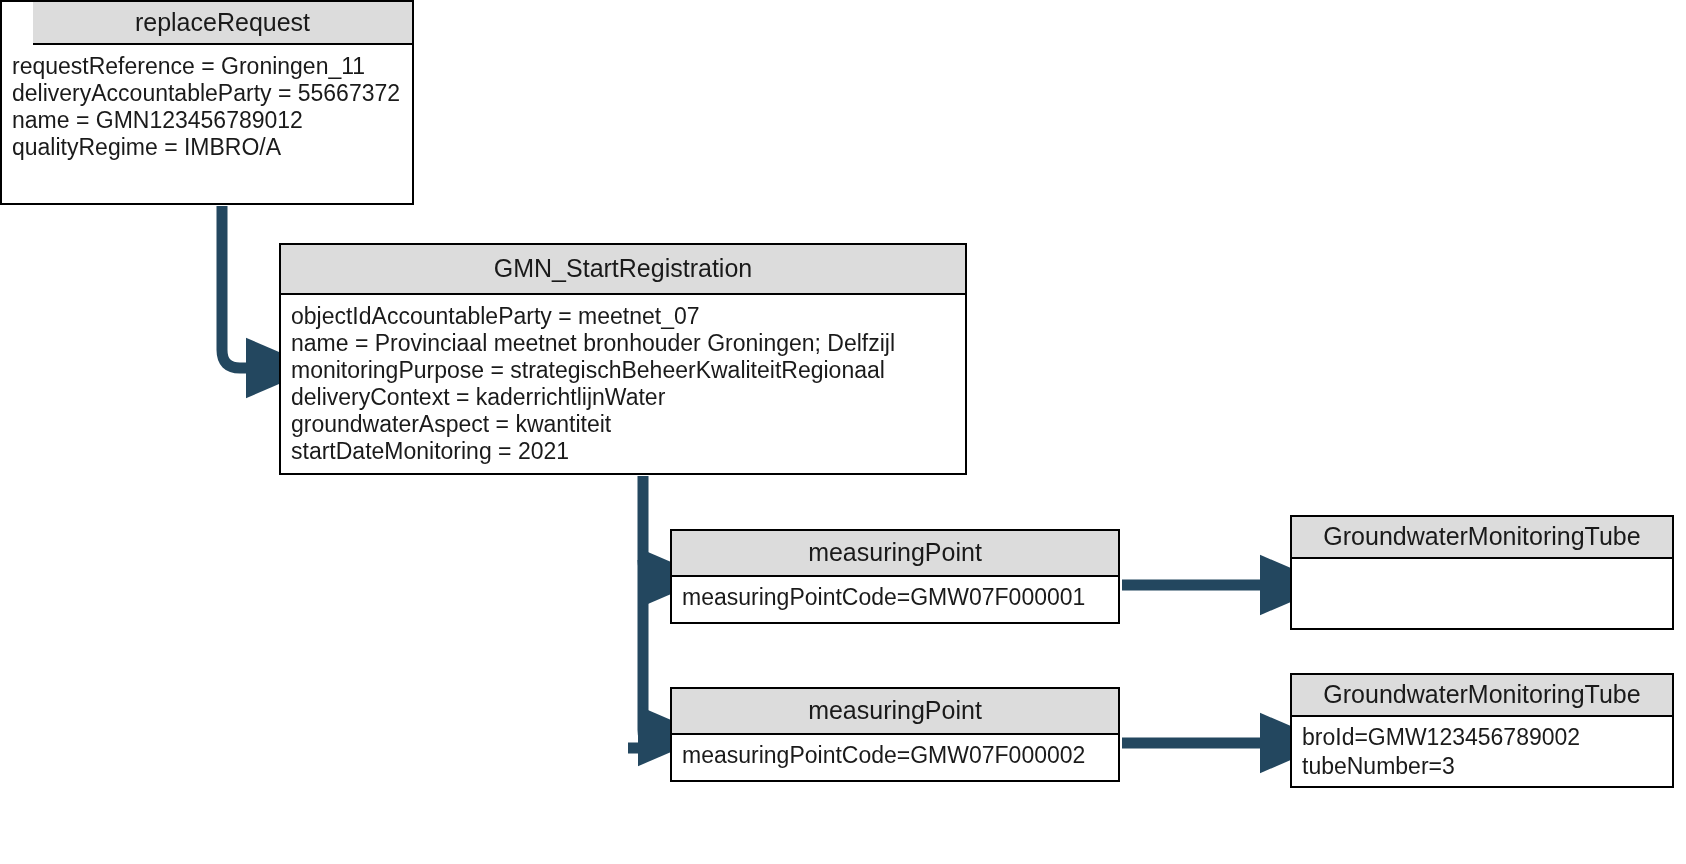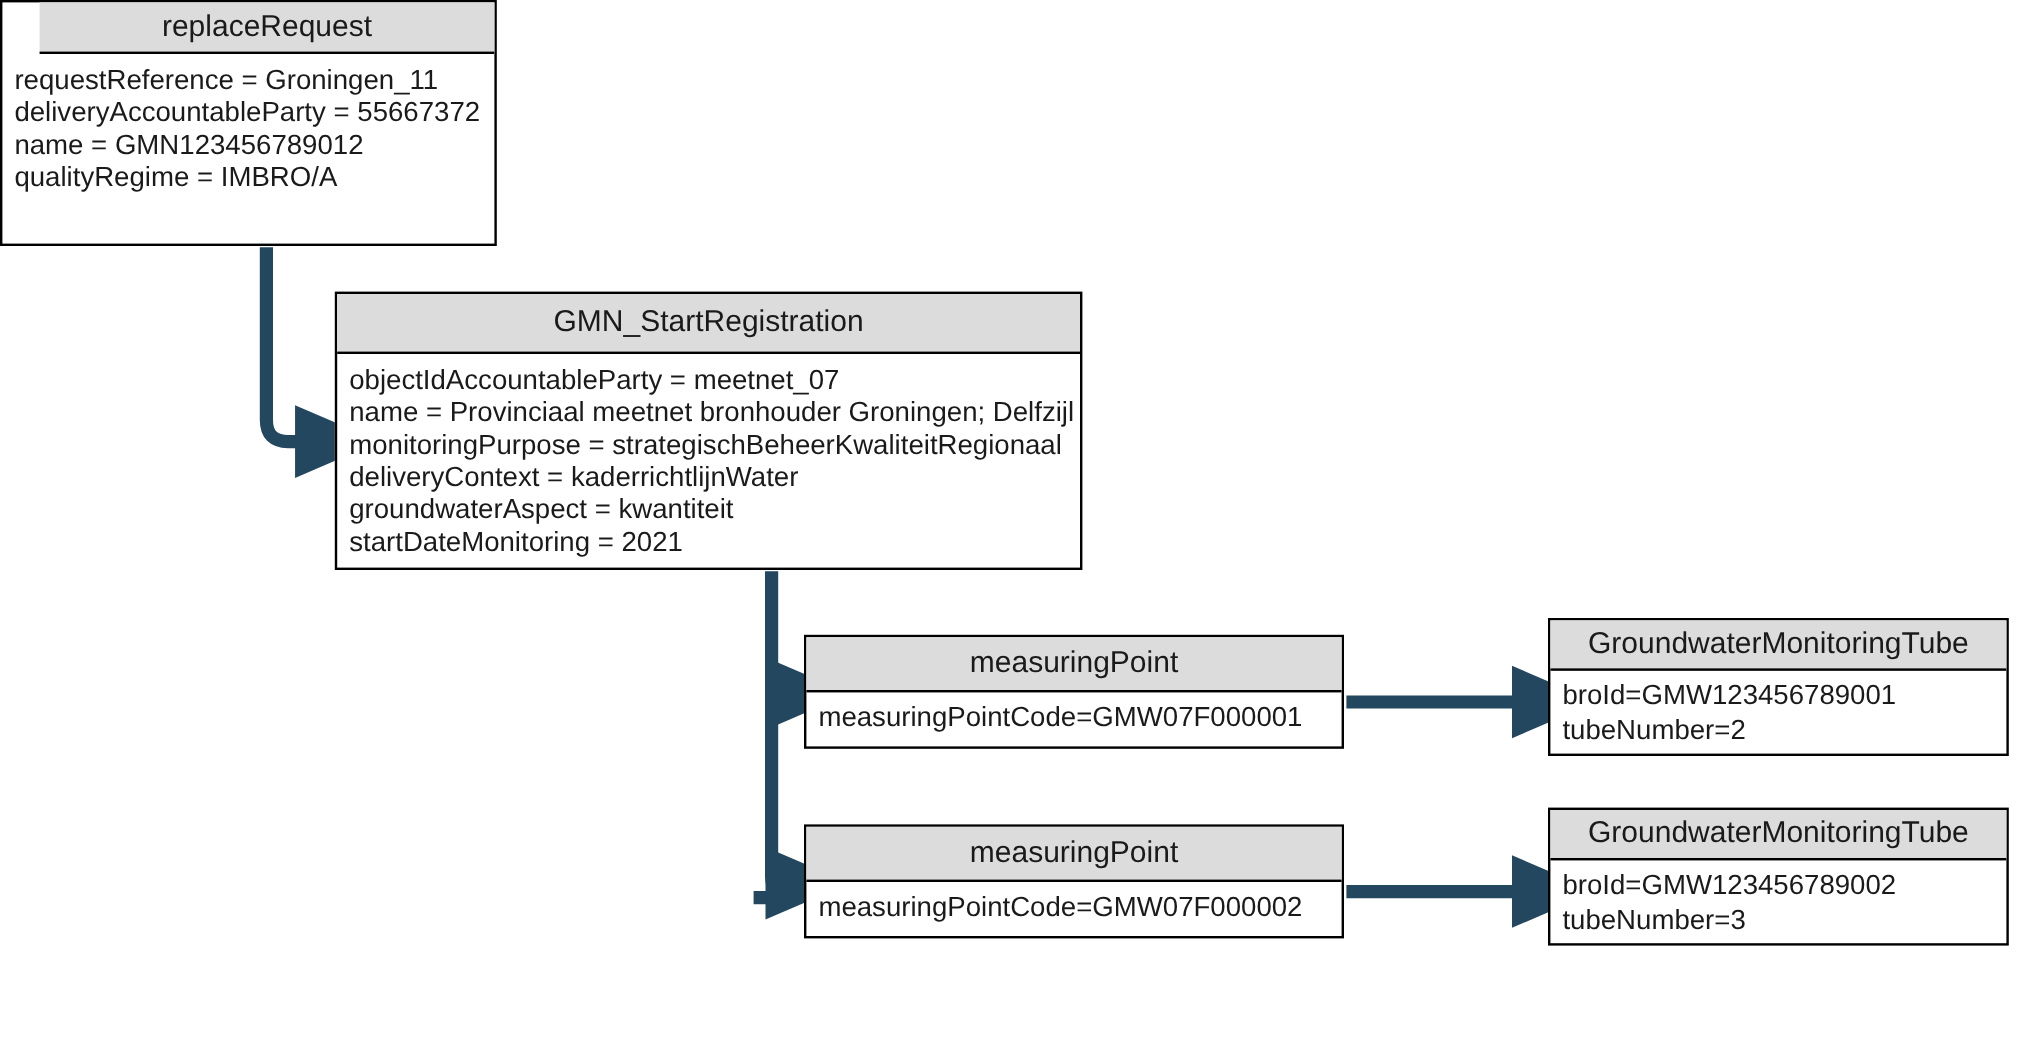--- a/index.html
+++ b/index.html
@@ -47,21 +47,21 @@
   .attr {
     font-size: 23px;
     color: #1a1a1a;
     line-height: 1.17;
     white-space: nowrap;
   }
   
   #node-replace-request { left: 0px;    top: 0px;   width: 414px;  height: 205px; }
   #node-replace-request .node-header { height: 43px; padding-top: 8px; margin-left: 31px; }
 
-  #node-gmn-start { left: 279px;  top: 243px; width: 623px;  height: 232px; }
+  #node-gmn-start { left: 279px;  top: 243px; width: 688px;  height: 232px; }
   #node-gmn-start .node-header { height: 50px; padding-top: 11px; }
 
   #node-mp-1 { left: 670px;  top: 529px; width: 450px; height: 95px; }
   #node-mp-1 .node-header { height: 46px; padding-top: 9px; }
   #node-mp-2 { left: 670px;  top: 687px; width: 450px; height: 95px; }
   #node-mp-2 .node-header { height: 46px; padding-top: 9px; }
 
   #node-tube-1 { left: 1290px; top: 515px; width: 384px; height: 115px; }
   #node-tube-1 .node-header { height: 42px; padding-top: 7px; }
   #node-tube-2 { left: 1290px; top: 673px; width: 384px; height: 115px; }
@@ -140,24 +140,20 @@
 
   <div class="node" id="node-mp-2">
     <div class="node-header">measuringPoint</div>
     <div class="node-body tight">
       <div class="attr">measuringPointCode=GMW07F000002</div>
     </div>
   </div>
 
   <div class="node" id="node-tube-1">
     <div class="node-header">GroundwaterMonitoringTube</div>
-    <div class="node-body tight">
-      <div class="attr">broId=GMW123456789001</div>
-      <div class="attr">tubeNumber=2</div>
-    </div>
   </div>
 
   <div class="node" id="node-tube-2">
     <div class="node-header">GroundwaterMonitoringTube</div>
     <div class="node-body tight">
       <div class="attr">broId=GMW123456789002</div>
       <div class="attr">tubeNumber=3</div>
     </div>
   </div>
 

